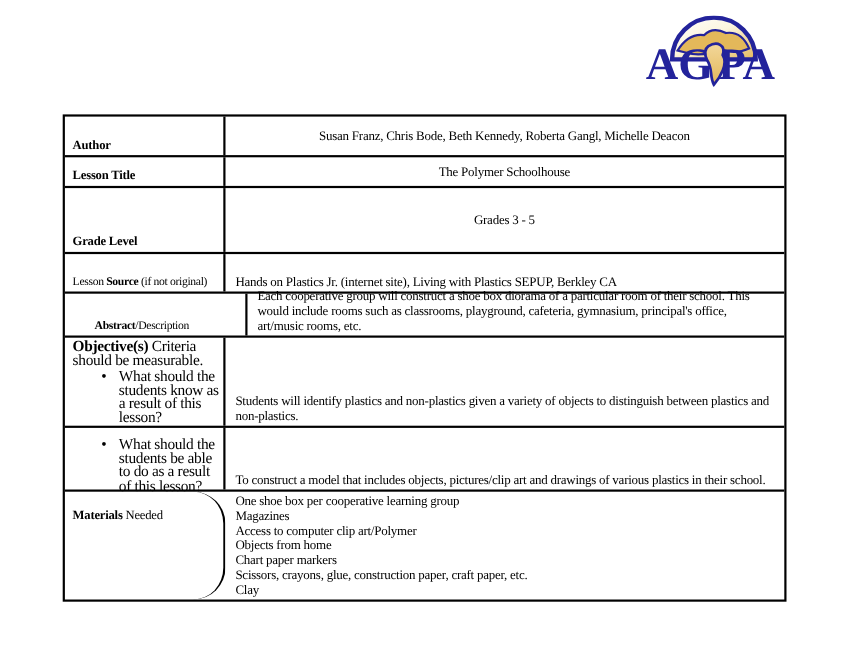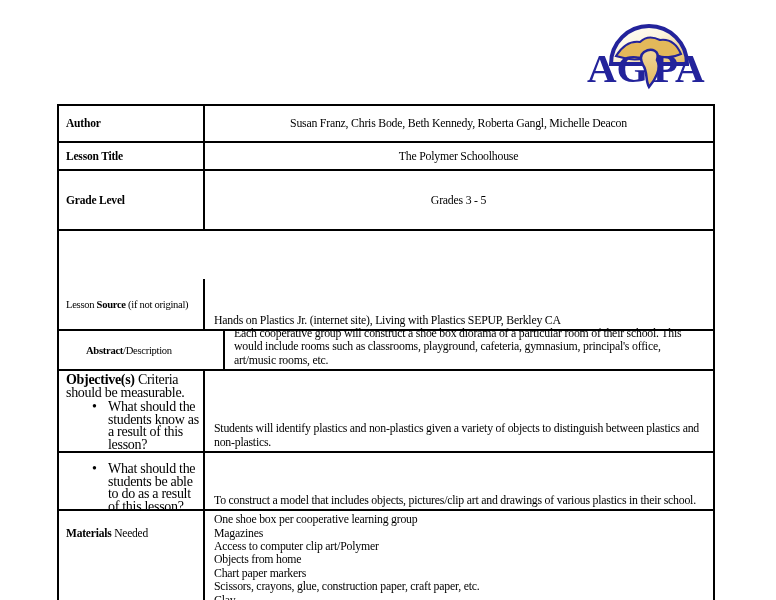--- a/index.html
+++ b/index.html
@@ -6,63 +6,63 @@
   body {
     width:776px; height:600px;
     font-family:"Liberation Serif", serif;
     color:#000;
     position:relative;
     overflow:hidden;
   }
   .page { position:absolute; inset:0; background:#fff; }
 
   
-  .logo-wrap { position:absolute; left:586px; top:24px; width:124px; height:66px; }
+  .logo-wrap { position:absolute; left:586px; top:14px; width:124px; height:66px; }
   .logo-wrap svg { display:block; width:124px; height:66px; }
 
   
   .lesson-table {
     position:absolute; left:57px; top:104px; width:654px;
     border:2px solid #000;
     background:#fff;
   }
   .trow { display:flex; border-bottom:2px solid #000; box-sizing:border-box; }
   .trow:last-child { border-bottom:none; }
   .cell { box-sizing:border-box; }
   .label {
     width:146px; flex:0 0 146px;
     border-right:2px solid #000;
     padding:2px 4px 2px 7px;
-    display:flex; flex-direction:column; justify-content:center;
+    display:flex; flex-direction:column; justify-content:flex-end;
     font-size:11.5px; line-height:13px;
     letter-spacing:-0.2px;
   }
   .label.small  { font-size:10.6px; letter-spacing:-0.3px; }
   .label.xsmall { font-size:14px; line-height:12.5px; letter-spacing:-0.3px; }
   .label.top { justify-content:flex-start; }
   .pt3  { padding-top:3px; }
   .pt8  { padding-top:8px; }
-  .pt16 { padding-top:16px; }
+  .pt16 { padding-top:16px;border-radius:29px; }
   .nowrap { white-space:nowrap; }
   .b { font-weight:bold; }
 
   .content {
     flex:1 1 auto;
     padding:3px 10px 2px 9px;
     font-size:11.8px; line-height:13.4px;
     letter-spacing:-0.22px;
     display:flex; flex-direction:column; justify-content:flex-end;
   }
   .content.vcenter { justify-content:center;text-align:center; }
   .content.pt4 { padding-top:5px; }
 
   .r1 { height:37px; }
   .r2 { height:28px; }
   .r3 { height:60px; }
-  .r4 { height:52px;margin-top:48px; }
+  .r4 { height:36px; }
   .r5 { height:40px;padding-left:20px; }
   .r6 { height:82px; }
   .r7 { height:58px; }
   .r8 { height:98px; }
 
   .bullet-item {
     display:flex;
     margin-top:2px;
     margin-left:26px;
   }

